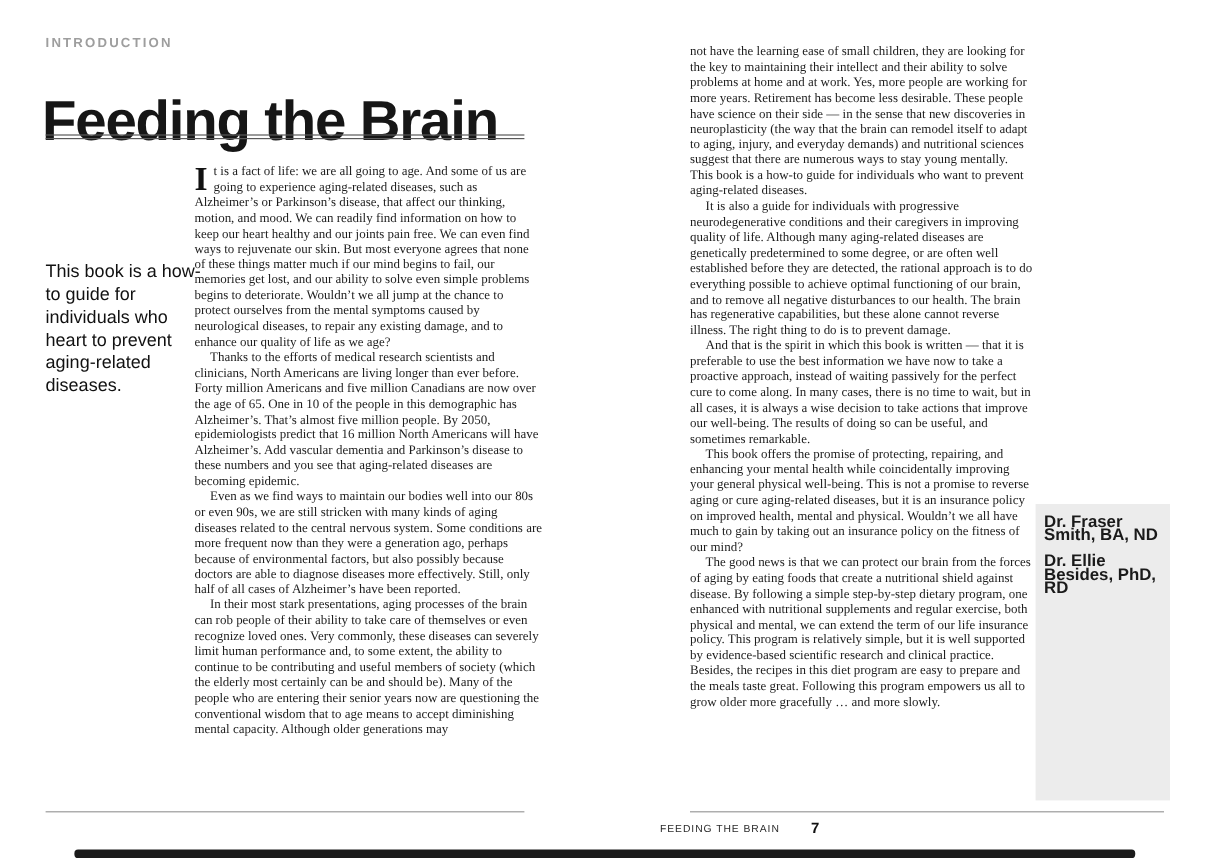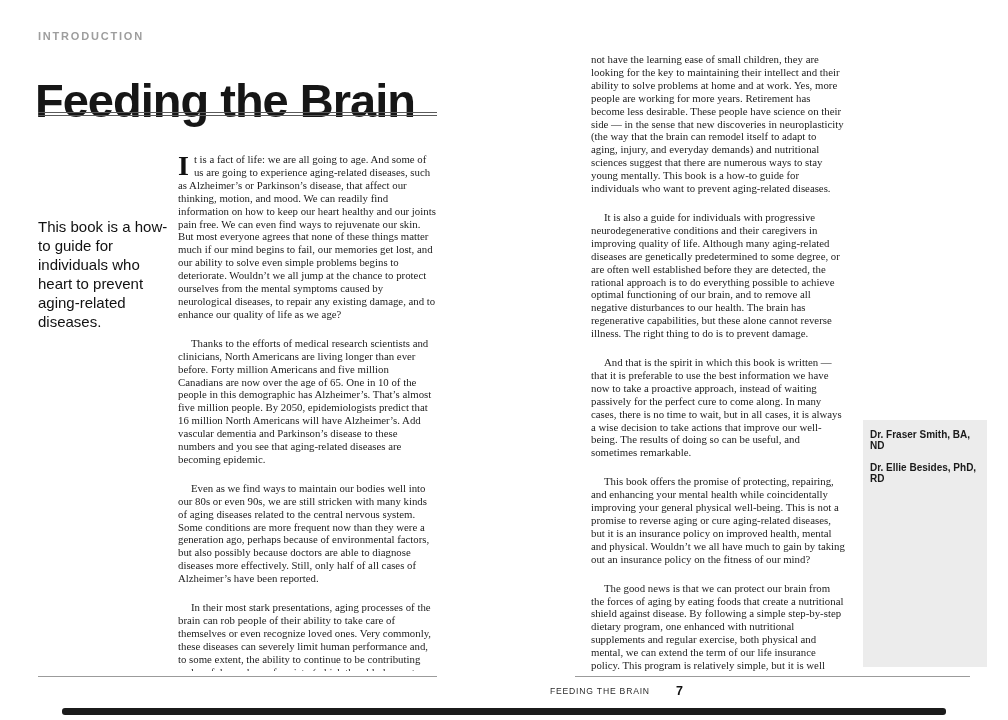--- a/index.html
+++ b/index.html
@@ -36,36 +36,36 @@
   }
 
   
   .body-col{
     position:absolute;
     font-size:10.8px;line-height:12.9px;color:#1c1c1c;
     text-align:left;
   }
   .body-left{left:162px;top:137px;width:290px;height:534px;overflow:hidden;}
   .body-right{left:575px;top:37px;width:286px;height:636px;overflow:hidden;}
-  .body-col p{margin:16px;}
+  .body-col p{margin:0;}
   .body-col p.indent{text-indent:13px;}
   p.dropcap::first-letter{
     float:left;
     font-size:28px;line-height:23px;
     font-weight:700;
     padding:1px 5px 0 0;
     color:#111;
   }
 
   
   .credits{
-    position:absolute;left:863px;top:420px;width:124px;height:247px;
+    position:absolute;left:863px;top:420px;width:112px;height:247px;
     background:#ececec;box-sizing:border-box;padding:9px 7px;
     font-family:"Liberation Sans",sans-serif;
-    font-size:10px;line-height:11.3px;color:#333;
+    font-size:14px;line-height:11.3px;color:#333;
   }
   .credits .author{margin-bottom:10px;}
   .credits .author:last-child{margin-bottom:0;}
   .credits .author-name{font-weight:700;color:#1a1a1a;}
 
   
   .footer-rule{position:absolute;top:676px;height:1px;background:#9b9b9b;}
   .footer-rule-left{left:38px;width:399px;}
   .footer-rule-right{left:575px;width:395px;}
   .footer{

